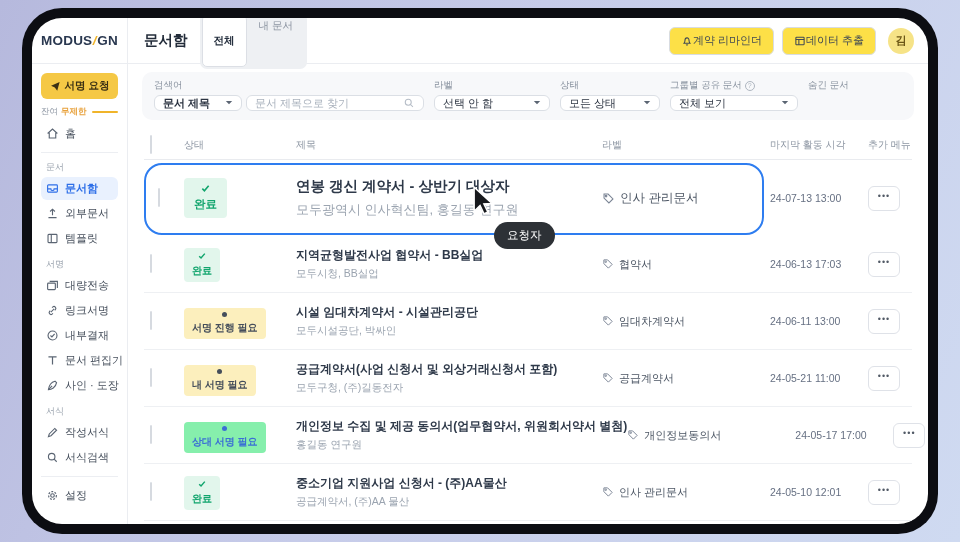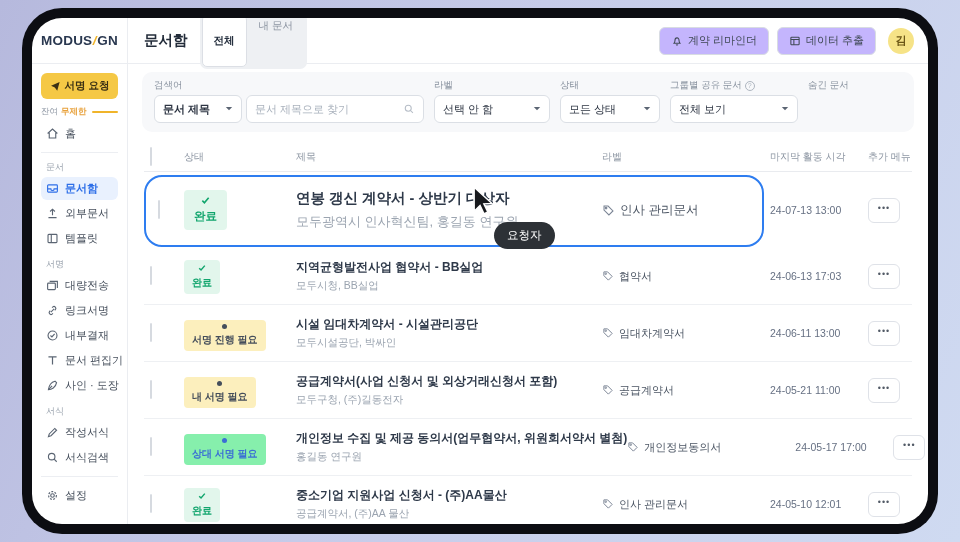--- a/index.html
+++ b/index.html
@@ -14,22 +14,22 @@
   
   .topbar { height:46px; display:flex; align-items:center; border-bottom:1px solid #ebedf1; flex:0 0 auto; }
   .logo { width:96px; height:100%; display:flex; align-items:center; justify-content:center;
           border-right:1px solid #ebedf1; font-weight:bold; font-size:13.5px; color:#2a3850; letter-spacing:.2px; }
   .logo .slash { color:#f0b429; font-style:italic; padding:0 .5px; }
   .page-title { font-size:14.5px; font-weight:bold; color:#232c3a; margin-left:16px; }
   .tabs { display:flex; background:#eef0f3; border-radius:7px; padding:2px; margin-left:12px; }
   .tab { font-size:10.5px; padding:4px 12px; border-radius:5px; color:#8b93a0; cursor:pointer; white-space:nowrap; }
   .tab.active { background:#fff; border:1px solid #dcdfe5; color:#26303f; font-weight:bold; padding:18px 11px; }
   .topbar-spacer { flex:1; }
-  .top-btn { display:flex; align-items:center; gap:5px; height:28px; padding:0 11px; border:1px solid #d8dce2;
-             border-radius:6px; background:#c4b5fd; font-size:11px; color:#3f4854; margin-right:8px; cursor:pointer; white-space:nowrap; }
+  .top-btn { display:flex; align-items:center; height:28px; padding:0 11px; border:1px solid #d8dce2;
+             border-radius:6px; background:#fde047; font-size:11px; color:#3f4854; margin-right:8px; cursor:pointer; white-space:nowrap; }
   .avatar { width:26px; height:26px; border-radius:50%; background:#f6e387; color:#6b5615; font-size:11px;
             font-weight:bold; display:flex; align-items:center; justify-content:center; margin:0 14px 0 4px; }
 
   .body { flex:1; display:flex; min-height:0; }
 
   
   .sidebar { width:96px; flex:0 0 auto; border-right:1px solid #ebedf1; padding:9px 9px 0 9px; overflow:hidden; }
   .req-btn { width:100%; height:26px; background:#f5c845; border:none; border-radius:6px; font-size:10.5px;
              font-weight:bold; color:#3c3114; display:flex; align-items:center; justify-content:center; gap:4px; cursor:pointer; }
   .quota { display:flex; align-items:center; gap:3px; margin:7px 0 4px 0; font-size:8.5px; }
@@ -43,21 +43,21 @@
   .side-sec { font-size:9px; color:#9aa3ae; margin:8px 0 3px 5px; }
   .side-div { height:1px; background:#eceef2; margin:7px 0; }
 
   
   .main { flex:1; position:relative; padding:8px 14px 0 14px; min-width:0; }
 
   .filter-card { background:#f7f8fa; border-radius:10px; padding:7px 12px 9px 12px; display:flex; gap:10px; }
   .f-group { display:flex; flex-direction:column; }
   .f-label { font-size:9.5px; color:#8a93a0; margin-bottom:3px; display:flex; align-items:center; gap:3px; }
   .f-row { display:flex; gap:4px; }
-  .f-box { height:28px; background:#fff; border:1px solid #dbdfe5; border-radius:6px; display:flex;
+  .f-box { height:16px; background:#fff; border:1px solid #dbdfe5; border-radius:6px; display:flex;
            align-items:center; padding:0 8px; font-size:11px; color:#2c3442; cursor:pointer; }
   .f-box .caret { margin-left:auto; padding-left:6px; }
   .f-select-type { width:88px; font-weight:bold; }
   .f-input { width:178px; color:#aab2bd; cursor:text; }
   .f-input .ph { flex:1; }
   .info-dot { width:10px; height:10px; border:1px solid #aeb6c0; border-radius:50%; font-size:7px; color:#aeb6c0;
               display:flex; align-items:center; justify-content:center; }
 
   
   .table { margin-top:10px; padding: 0 2px; }

